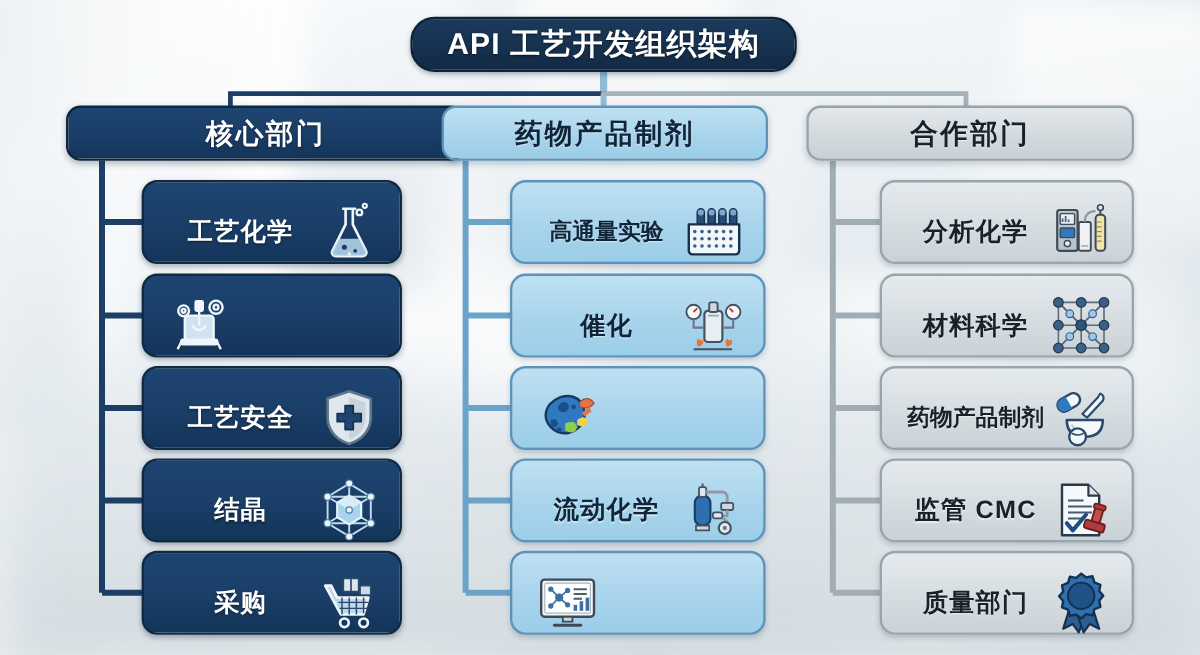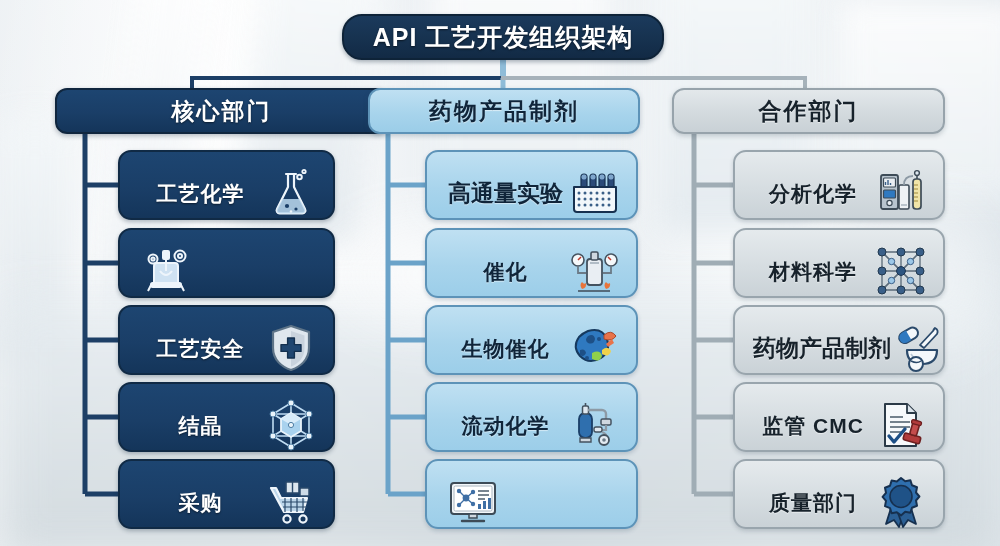--- a/index.html
+++ b/index.html
@@ -131,21 +131,21 @@
   .col3 .item {
     left: 733px; width: 212px;
     background: linear-gradient(180deg,#e5eaed 0%, #d6dde1 55%, #cad2d7 100%);
     border: 2px solid #99a5ad;
     box-shadow: 0 2px 4px rgba(40,60,75,0.20);
   }
   .col3 .item .label { color: #17222b; letter-spacing: 1px; text-shadow: 0 1px 1px rgba(255,255,255,0.55); }
 
   .r0 { top: 150px; } .r1 { top: 228px; } .r2 { top: 305px; } .r3 { top: 382px; } .r4 { top: 459px; }
 
-  .item .label.small { font-size: 23px; letter-spacing: 0px; }
+  .item .label.small { font-size: 19px; letter-spacing: 0px; }
 </style>
 </head>
 <body>
 
 <div id="stage">
 
   <div class="bg">
     <div class="bg-streak s1"></div>
     <div class="bg-streak s2"></div>
     <div class="bg-streak s3"></div>
@@ -351,21 +351,20 @@
           <g>
             <path d="M16 46 q-3-4 0-7 q2 3 4 1 q1 5-4 6 Z" fill="#e8743a"></path>
             <path d="M40 46 q-3-4 0-7 q2 3 4 1 q1 5-4 6 Z" fill="#e8743a"></path>
           </g>
           <path d="M12 48 h32" stroke="#44525f" stroke-width="1.6"></path>
         </svg>
       </span>
     </div>
 
     <div class="node item r2">
-      <span class="label">生物催化</span>
       <span class="ico">
         <svg viewBox="0 0 56 56" width="56" height="56">
           <path d="M22 11 q14-4 19 8 q4 12-6 19 q-12 7-21-2 q-8-9-1-19 Q17 13 22 11 Z" fill="#2f79c0" stroke="#16395e" stroke-width="2"></path>
           <path d="M22 16 q6-3 7 3 q-1 6-7 4 q-4-3 0-7 Z" fill="#1d4f86"></path>
           <path d="M14 30 q5-2 6 3 q-2 5-6 2 Z" fill="#1d4f86"></path>
           <path d="M26 33 q8-4 10 3 q-2 7-10 3 Z" fill="#8fd04a"></path>
           <path d="M36 30 q6-5 9 1 q-2 7-9 3 Z" fill="#f0d24a"></path>
           <circle cx="21" cy="38" r="2" fill="#1d4f86"></circle>
           <circle cx="33" cy="19" r="2" fill="#1d4f86"></circle>
           <path d="M38 15 q7-6 12 1 q-4 6-12 3 Z" fill="#e8734a" stroke="#a9462a" stroke-width="1"></path>

